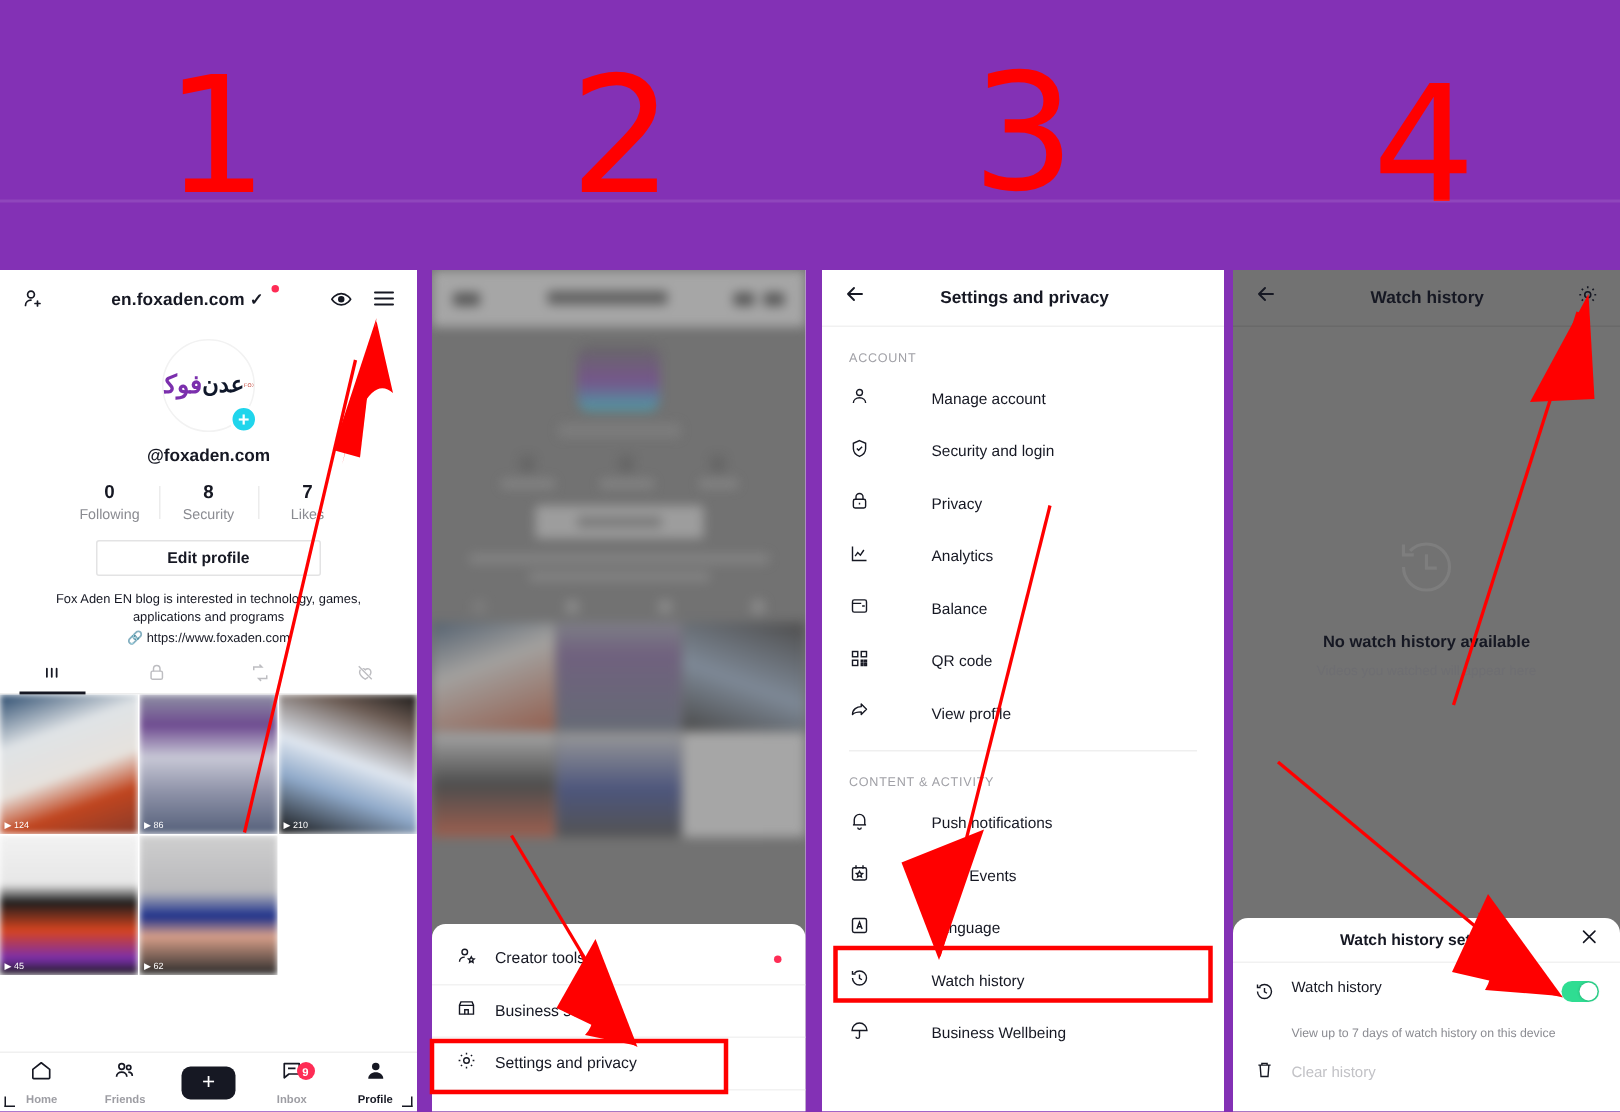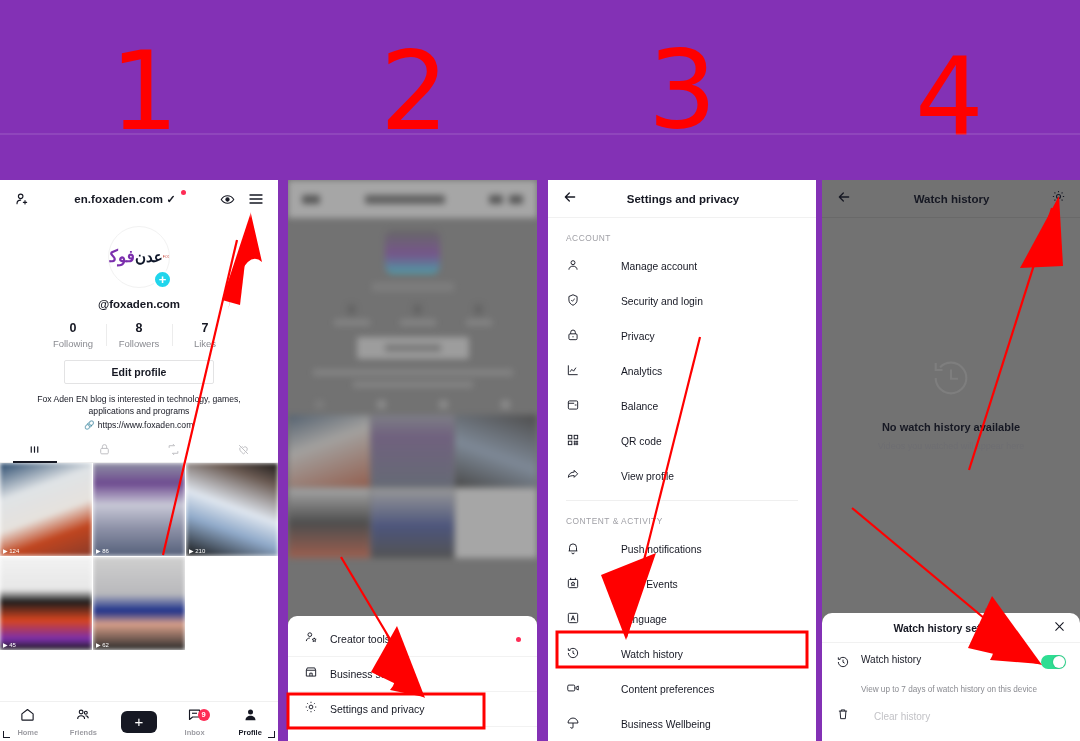--- a/index.html
+++ b/index.html
@@ -110,21 +110,21 @@
   .empty-t { font-size:11px; font-weight:700; color:#161823; margin-top:16px; }
   .empty-s { font-size:9px; color:#6e6e72; margin-top:8px; }
   .sheet4 { position:absolute; left:0; right:0; bottom:0; background:#fff; border-radius:10px 10px 0 0; }
   .s4top { height:30px; display:flex; align-items:center; padding:0 14px; border-bottom:1px solid #f1f1f1; }
   .s4title { flex:1; text-align:center; font-size:10.5px; font-weight:700; color:#161823; margin-left:10px;}
   .s4row { display:flex; align-items:flex-start; gap:11px; padding:11px 14px 0; position:relative; }
   .s4lab { font-size:10px; color:#161823; font-weight:400; }
   .s4sub { font-size:8.2px; color:#8a8b91; margin-top:20px; }
   .toggle { position:absolute; right:14px; top:12px; width:25px; height:14px; border-radius:8px; background:#2fdd92; }
   .toggle:after { content:""; position:absolute; right:1px; top:1px; width:12px; height:12px; border-radius:50%; background:#fff; box-shadow:0 0 2px rgba(0,0,0,.25); }
-  .s4row2 { display:flex; align-items:center; gap:24px; padding:13px 14px 0; }
+  .s4row2 { display:flex; align-items:center; gap:11px; padding:13px 14px 0; }
   .s4lab2 { font-size:10px; color:#c2c2c6; }
 
   
   .ann { position:absolute; inset:0; pointer-events:none; }
   .hl { position:absolute; border:2.5px solid #ff0000; border-radius:2px; }
 </style>
 </head>
 <body>
 
 <div class="stage">
@@ -172,21 +172,21 @@
 
     <div class="handle">@foxaden.com</div>
 
     <div class="stats">
       <div class="stat">
         <div class="stat-v">0</div>
         <div class="stat-l">Following</div>
       </div>
       <div class="stat">
         <div class="stat-v">8</div>
-        <div class="stat-l">Followers</div>
+        <div class="stat-l">Security</div>
       </div>
       <div class="stat">
         <div class="stat-v">7</div>
         <div class="stat-l">Likes</div>
       </div>
     </div>
 
     <div class="edit-btn">Edit profile</div>
     <div class="bio">Fox Aden EN blog is interested in technology, games, applications and programs</div>
     <div class="bio-link">🔗 <span>https://www.foxaden.com</span></div>
@@ -447,27 +447,20 @@
     <div class="lrow">
       <span><svg width="14" height="14" viewBox="0 0 24 24" fill="none" stroke="#161823" stroke-width="1.6">
             <path d="M4 12a8 8 0 108-8 8 8 0 00-5.7 2.4"></path>
             <path d="M4 4v3.5h3.5"></path>
             <path d="M12 8v4.4l2.8 1.6"></path>
           </svg></span>
       <span class="lrow-l">Watch history</span>
     </div>
     <div class="lrow">
       <span><svg width="14" height="14" viewBox="0 0 24 24" fill="none" stroke="#161823" stroke-width="1.6">
-            <rect x="3" y="7" width="12" height="10" rx="2"></rect>
-            <path d="M17 11l4-2.5v7L17 13z"></path>
-          </svg></span>
-      <span class="lrow-l">Content preferences</span>
-    </div>
-    <div class="lrow">
-      <span><svg width="14" height="14" viewBox="0 0 24 24" fill="none" stroke="#161823" stroke-width="1.6">
             <path d="M3.5 12a8.5 8.5 0 0117 0z"></path>
             <path d="M12 12v7a2 2 0 01-4 0"></path>
           </svg></span>
       <span class="lrow-l">Business Wellbeing</span>
     </div>
   </div>
 
   <div class="panel" id="p4">
     <div class="dimmed"></div>
     <div class="p4top" style="position:relative">

